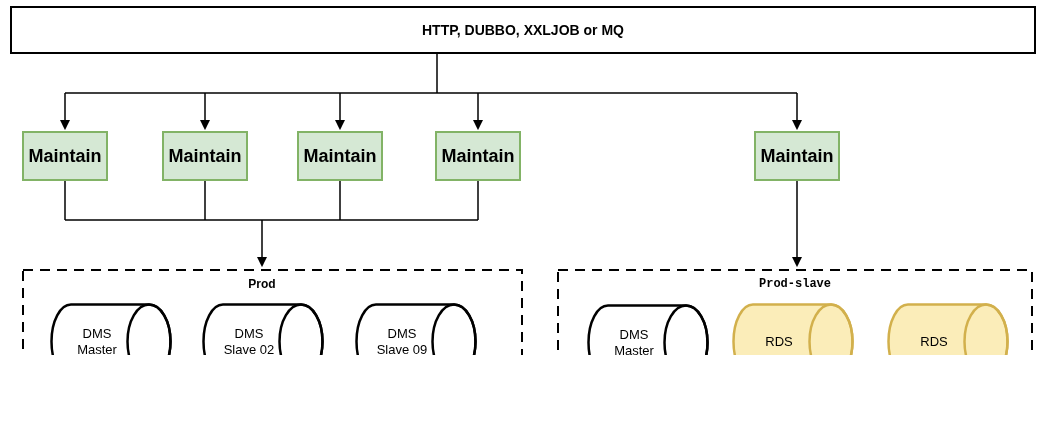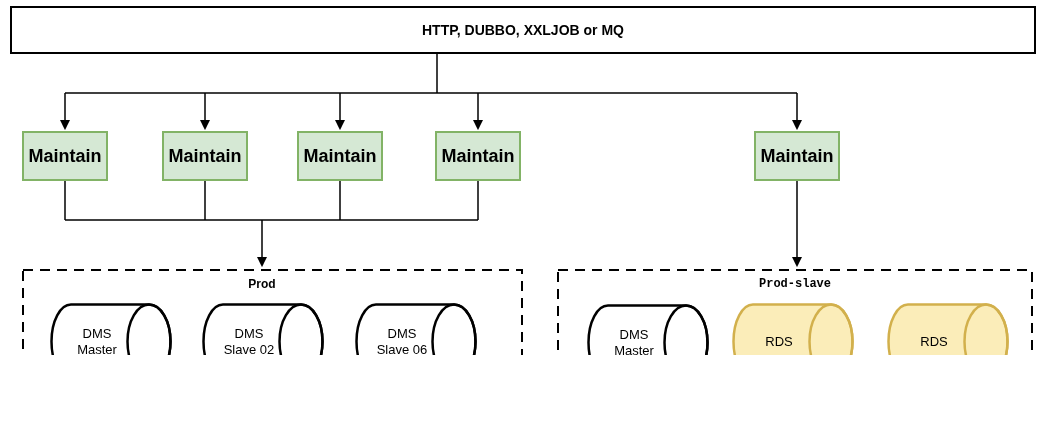--- a/index.html
+++ b/index.html
@@ -135,21 +135,21 @@
       <span>Slave 02</span>
     </div>
   </div>
   <div class="cylinder dms" style="left:355px;top:303px;">
     <svg width="122" height="77" viewBox="0 0 122 77">
       <path class="cyl-body" d="M 21 1.5 L 99 1.5 A 21.5 37 0 0 1 99 75.5 L 21 75.5 A 19.5 37 0 0 1 21 1.5 Z"></path>
       <ellipse class="cyl-cap" cx="99" cy="38.5" rx="21.5" ry="37"></ellipse>
     </svg>
     <div class="cyl-label">
       <span>DMS</span>
-      <span>Slave 06</span>
+      <span>Slave 09</span>
     </div>
   </div>
 
   <div class="cylinder dms" style="left:587px;top:304px;">
     <svg width="122" height="77" viewBox="0 0 122 77">
       <path class="cyl-body" d="M 21 1.5 L 99 1.5 A 21.5 37 0 0 1 99 75.5 L 21 75.5 A 19.5 37 0 0 1 21 1.5 Z"></path>
       <ellipse class="cyl-cap" cx="99" cy="38.5" rx="21.5" ry="37"></ellipse>
     </svg>
     <div class="cyl-label">
       <span>DMS</span>

